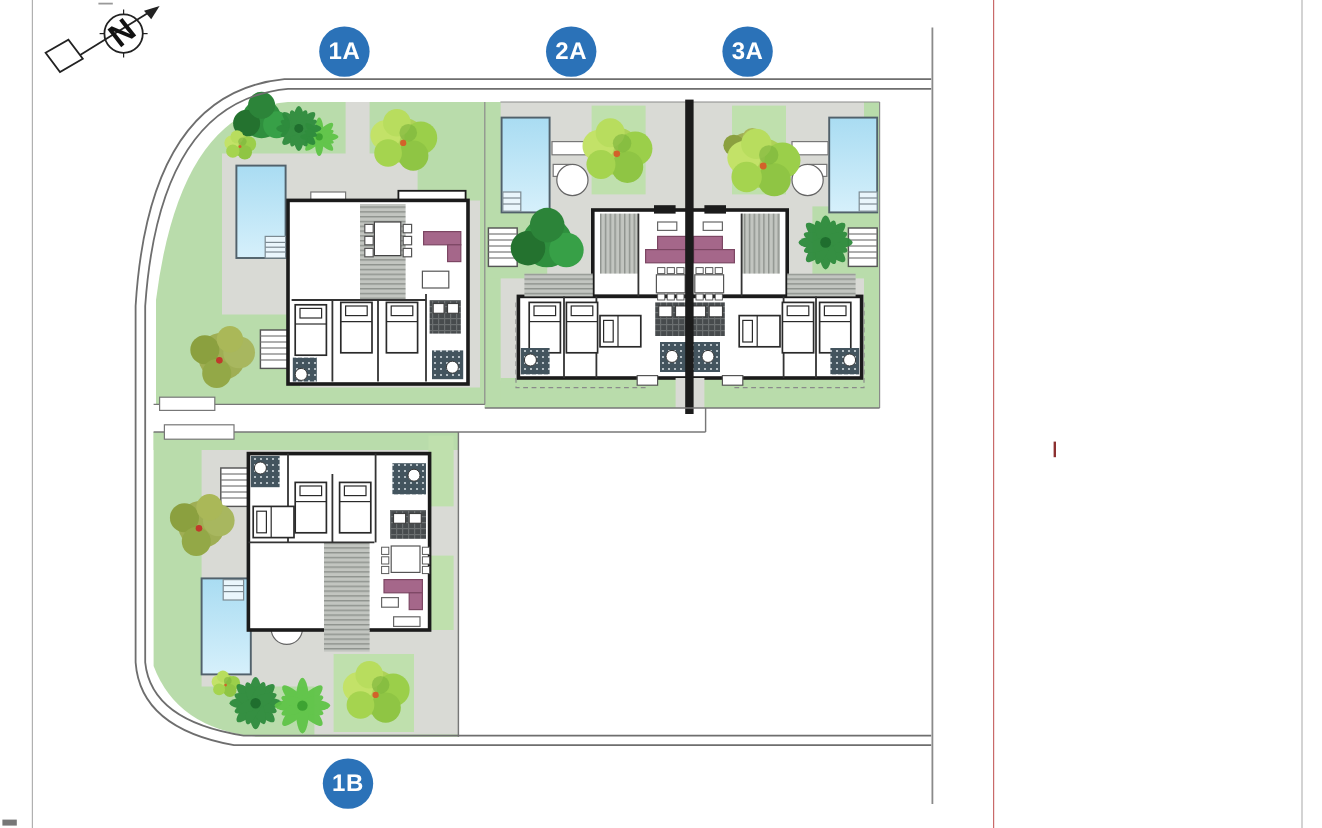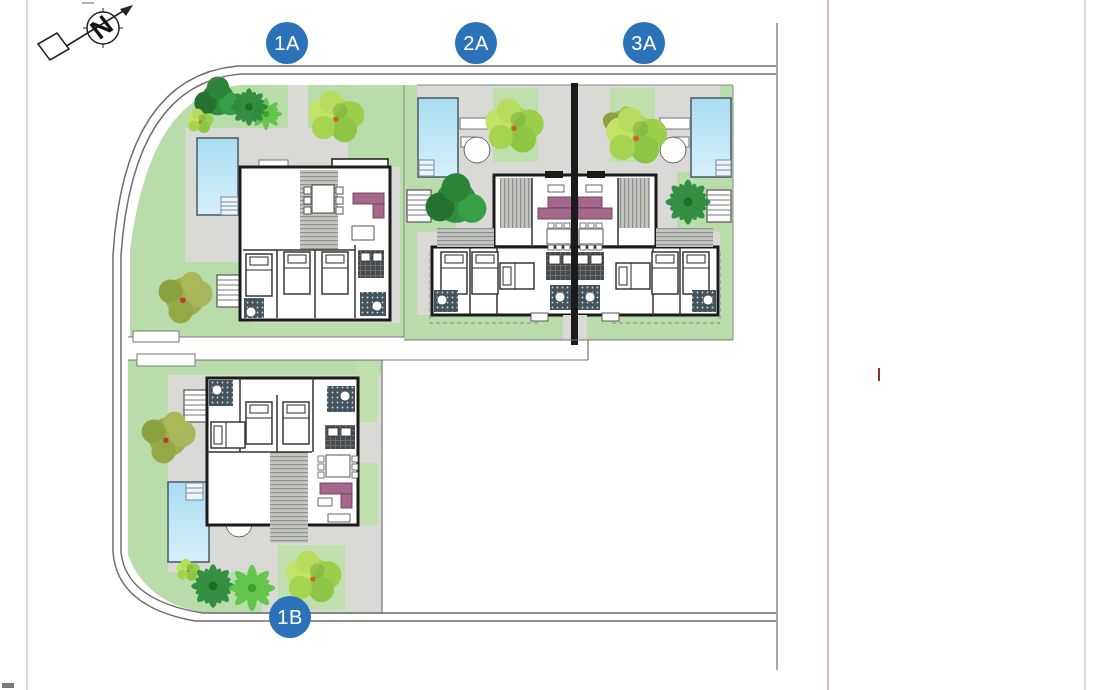--- a/index.html
+++ b/index.html
@@ -1,20 +1,20 @@
 <!DOCTYPE html>
 <html style="--accent: #2b72b8; --lawn: #b9dcab; --lawn_bright: #bfe0ad; --terrace: #d9dad5; --pool_top: #a9dcf2; --pool_bottom: #d6f0fb; --pool_border: #51616b; --wall: #1b1b1b; --road_line: #6e6e6e; --boundary_gray: #8a8a8a; --boundary_red: #c96a6a; --boundary_red_dark: #8c3030; --sofa: #a5678a; --deck_bg: #c2c5c0; --deck_line: #8f938e; --bath: #43545e; --kitchen: #474b4d; --tree_dark: #2e8b3d; --tree_light: #9ed455; --tree_yellow: #cbe35f; --tree_olive: #93a83c;"><head>
 <meta charset="utf-8">
 <style>
   html,body{margin:0;padding:0;background:#fff;}
   .stage{position:relative;width:1102px;height:690px;background:#fff;overflow:hidden;
          font-family:"Liberation Sans", sans-serif;}
   .stage svg{position:absolute;left:0;top:0;}
   .badge{position:absolute;width:42px;height:42px;border-radius:50%;
-         background:var(--accent,#2b72b8);color:#fff;font-weight:normal;font-size:20px;
+         background:var(--accent,#2b72b8);color:#fff;font-weight:bold;font-size:20px;
          display:flex;align-items:center;justify-content:center;letter-spacing:.5px;
          user-select:none;}
 </style>
 </head>
 <body>
 
 <div class="stage">
 
 <svg width="1102" height="690" viewBox="0 0 1102 690">
   <defs>
@@ -381,16 +381,16 @@
     <line x1="119" y1="28" x2="123" y2="28" stroke="#222"></line>
     <line x1="52" y1="55" x2="128" y2="8" stroke="#222" stroke-width="1.5"></line>
     <polygon points="133,5 120,9 126,16" fill="#222"></polygon>
     <polygon points="38,44 57,33 69,49 50,60" fill="#fff" stroke="#222" stroke-width="1.5"></polygon>
     <text x="103" y="38" font-size="27" font-weight="bold" fill="#111" text-anchor="middle" transform="rotate(-38 100 30)" font-family="Liberation Sans, sans-serif">N</text>
   </g>
 </svg>
 
 <div class="badge" style="left:266px;top:22px">1A</div>
 <div class="badge" style="left:455px;top:22px">2A</div>
-<div class="badge" style="left:623px;top:22px">3A</div>
-<div class="badge" style="left:269px;top:596px">1B</div>
+<div class="badge" style="left:602px;top:22px">3A</div>
+<div class="badge" style="left:269px;top:632px">1B</div>
 
 </div>
 
 </body></html>

